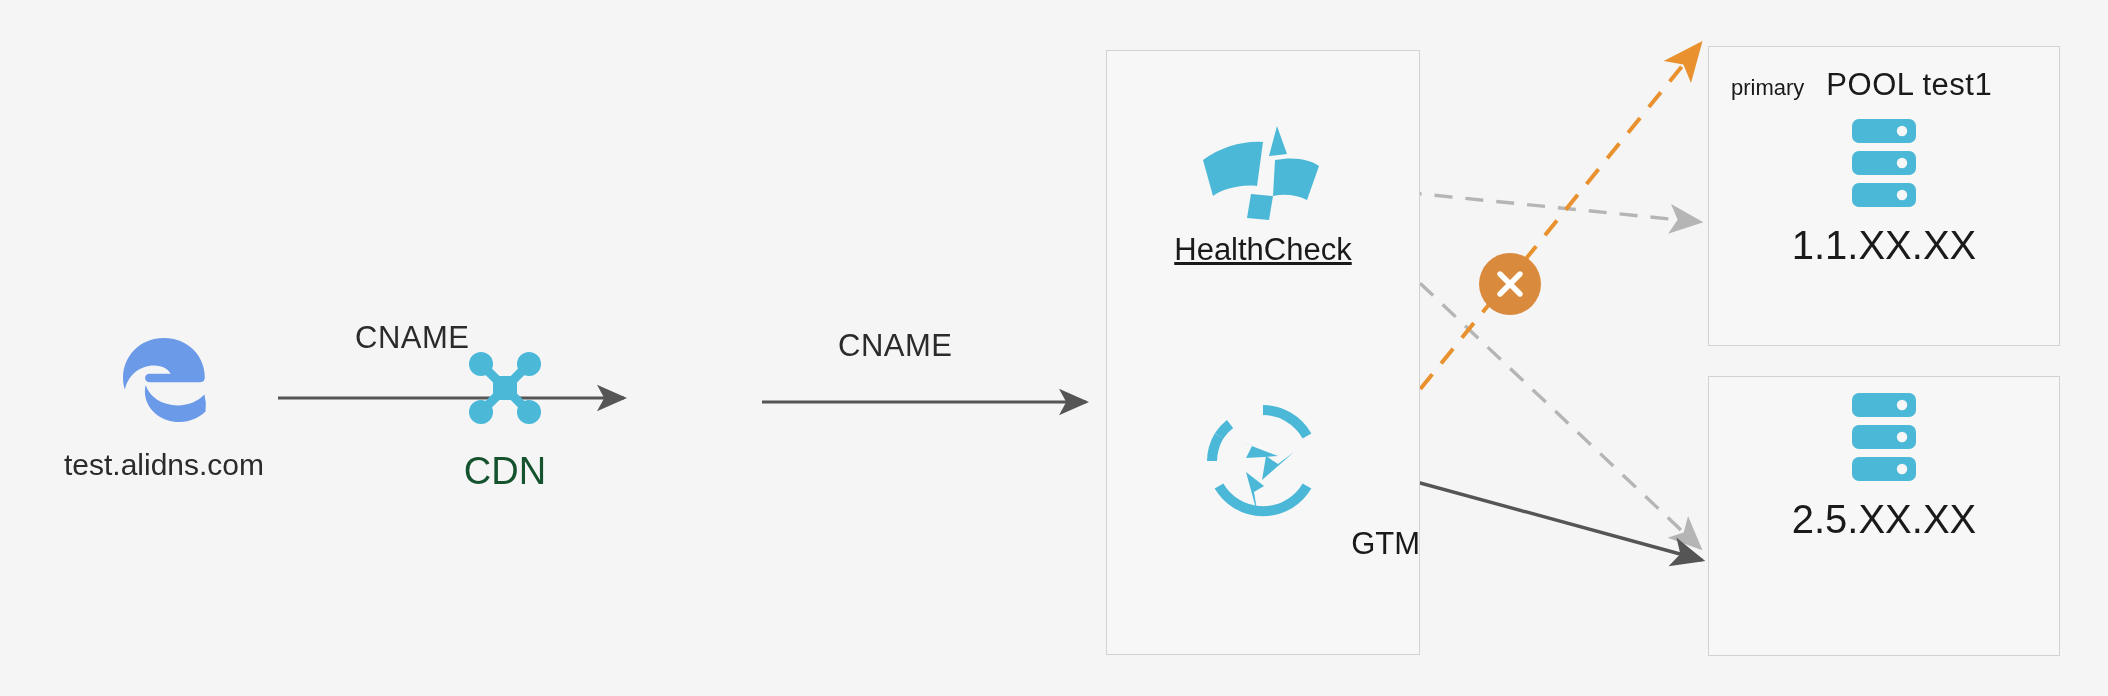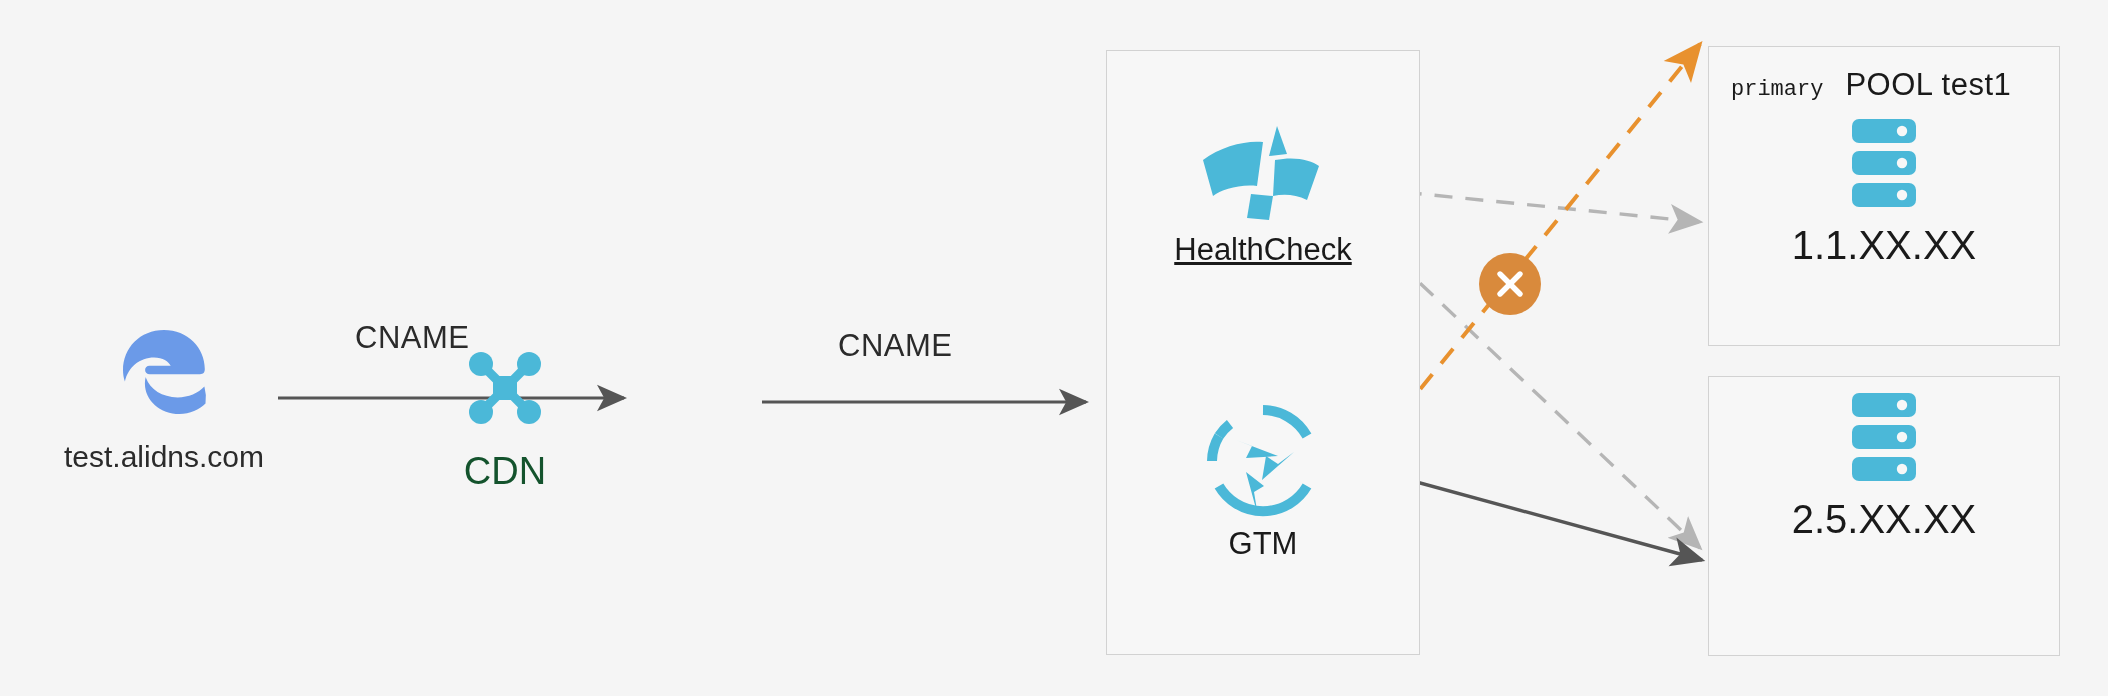--- a/index.html
+++ b/index.html
@@ -27,21 +27,21 @@
     pointer-events: none;
   }
 
   .node {
     position: absolute;
   }
 
   
   #client-node {
     left: 54px;
-    top: 318px;
+    top: 326px;
     width: 220px;
     text-align: center;
   }
   #client-node .icon-wrap {
     height: 108px;
     display: flex;
     align-items: center;
     justify-content: center;
   }
   #client-label {
@@ -109,21 +109,21 @@
     font-size: 31px;
     color: #1a1a1a;
     margin-top: 6px;
     text-decoration: underline;
   }
   #gtm-node {
     position: absolute;
     left: 1106px;
     top: 400px;
     width: 314px;
-    text-align: center;
+    text-align: right;
   }
   #gtm-node .icon-wrap {
     height: 122px;
     display: flex;
     align-items: center;
     justify-content: center;
   }
   #gtm-label {
     font-size: 31px;
     color: #1a1a1a;
@@ -157,21 +157,20 @@
 
   .pool-header {
     display: flex;
     align-items: baseline;
     padding: 20px 0 0 22px;
   }
   .pool-role {
     font-size: 22px;
     color: #1a1a1a;
     margin-right: 22px;
-    font-family: Liberation Mono, monospace;
   }
   .pool-title {
     font-size: 31px;
     color: #1a1a1a;
     letter-spacing: 0.5px;
   }
   .pool-icon-wrap {
     display: flex;
     justify-content: center;
     margin-top: 14px;

